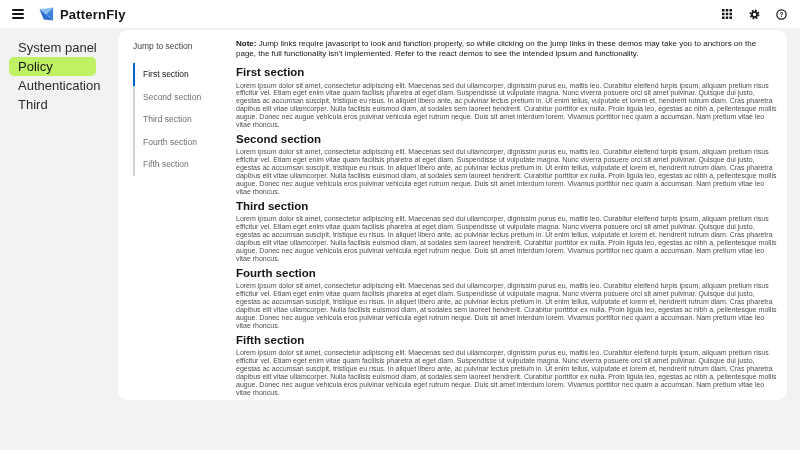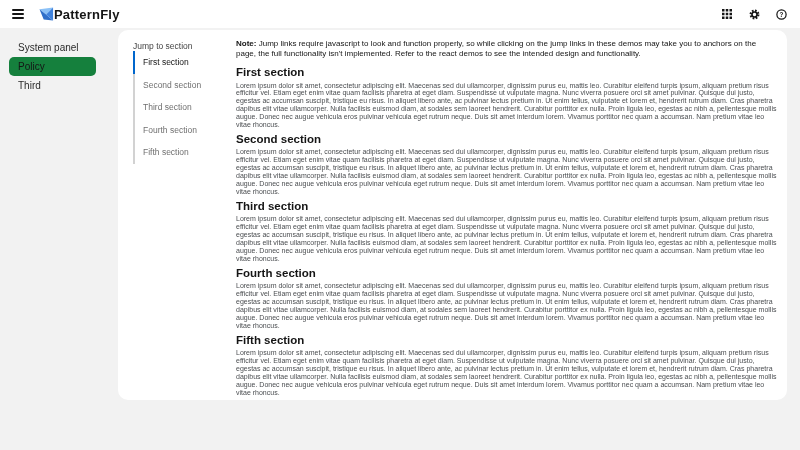--- a/index.html
+++ b/index.html
@@ -10,43 +10,43 @@
     font-family: "Liberation Sans", sans-serif;
     color: #151515;
   }
   
   .masthead {
     position: absolute; top: 0; left: 0; right: 0; height: 28px;
     background: #ffffff; display: flex; align-items: center; padding: 0 12px;
   }
   .burger { width: 12px; display: flex; flex-direction: column; gap: 2.5px; cursor: pointer; }
   .burger i { display: block; height: 1.6px; background: #151515; border-radius: 1px; }
-  .brand { display: flex; align-items: center; gap: 0; margin-left: 15px; cursor: pointer; }
+  .brand { display: flex; align-items: center; gap: 6px; margin-left: 15px; cursor: pointer; }
   .brand-name { font-size: 13px; font-weight: bold; letter-spacing: 0.2px; }
   .masthead-right { margin-left: auto; display: flex; align-items: center; gap: 13px; }
   .util-btn { display: flex; align-items: center; justify-content: center; width: 14px; height: 14px; cursor: pointer; }
   
   .sidebar {
     position: absolute; top: 28px; left: 0; bottom: 0; width: 105px;
     background: #f2f2f2; padding-top: 10px;
   }
   .nav-item {
-    margin: 0 9px; padding: 5px 9px; font-size: 10px; line-height: 9px;
+    margin: 0 9px; padding: 5px 9px; font-size: 13px; line-height: 9px;
     color: #2b2b2b; border-radius: 5px; cursor: pointer; white-space: nowrap;
   }
-  .nav-item.selected { background: #15803d; color: #151515; }
+  .nav-item.selected { background: #bef264; color: #151515; }
   
   .main { position: absolute; top: 28px; left: 105px; right: 0; bottom: 0; }
   .card {
     margin: 2px 13px 0 13px; height: 370px; background: #ffffff;
     border-radius: 10px; display: flex; overflow: hidden;
   }
   
   .jumpnav { flex: none; width: 104px; padding: 11px 0 0 15px; }
-  .jumpnav-label { font-size: 8.5px; color: #454545; }
+  .jumpnav-label { font-size: 8.5px; color: #454545; margin-bottom: 12px; }
   .jump-item {
     border-left: 2.5px solid #d2d2d2; padding: 7px 4px 7px 8px;
     font-size: 8.5px; line-height: 8.5px; color: #707070; cursor: pointer; white-space: nowrap;
   }
   .jump-item.active { border-left-color: #0066cc; color: #151515; }
   
   .content { flex: 1; min-width: 0; padding: 9px 9px 0 14px; }
   .note { font-size: 8px; line-height: 10px; margin: 0 0 7px 0; color: #151515; }
   .note b { font-weight: bold; margin-top: 40px; }
   .section { margin-bottom: 4px; }
@@ -89,39 +89,40 @@
         <circle cx="10" cy="10" r="8.4" fill="none" stroke="#151515" stroke-width="2.2"></circle>
         <text x="10" y="14.2" text-anchor="middle" font-size="11.5" font-weight="bold" fill="#151515" font-family="Liberation Sans, sans-serif">?</text>
       </svg>
     </span>
   </div>
 </div>
 
 <div class="sidebar">
   <div class="nav-item">System panel</div>
   <div class="nav-item selected">Policy</div>
+  <div class="nav-item">Authentication</div>
   <div class="nav-item">Third</div>
 </div>
 
 <div class="main">
   <div class="card">
 
     <div class="jumpnav">
       <div class="jumpnav-label">Jump to section</div>
       <div>
         <div class="jump-item active">First section</div>
         <div class="jump-item">Second section</div>
         <div class="jump-item">Third section</div>
         <div class="jump-item">Fourth section</div>
         <div class="jump-item">Fifth section</div>
       </div>
     </div>
 
     <div class="content">
-      <p class="note"><b>Note:</b><span> Jump links require javascript to look and function properly, so while clicking on the jump links in these demos may take you to anchors on the page, the full functionality isn't implemented. Refer to the react demos to see the intended design and functionality.</span></p>
+      <p class="note"><b>Note:</b><span> Jump links require javascript to look and function properly, so while clicking on the jump links in these demos may take you to anchors on the page, the full functionality isn't implemented. Refer to the react demos to see the intended ipsum and functionality.</span></p>
 
       <div class="section">
         <h2>First section</h2>
         <p>Lorem ipsum dolor sit amet, consectetur adipiscing elit. Maecenas sed dui ullamcorper, dignissim purus eu, mattis leo. Curabitur eleifend turpis ipsum, aliquam pretium risus efficitur vel. Etiam eget enim vitae quam facilisis pharetra at eget diam. Suspendisse ut vulputate magna. Nunc viverra posuere orci sit amet pulvinar. Quisque dui justo, egestas ac accumsan suscipit, tristique eu risus. In aliquet libero ante, ac pulvinar lectus pretium in. Ut enim tellus, vulputate et lorem et, hendrerit rutrum diam. Cras pharetra dapibus elit vitae ullamcorper. Nulla facilisis euismod diam, at sodales sem laoreet hendrerit. Curabitur porttitor ex nulla. Proin ligula leo, egestas ac nibh a, pellentesque mollis augue. Donec nec augue vehicula eros pulvinar vehicula eget rutrum neque. Duis sit amet interdum lorem. Vivamus porttitor nec quam a accumsan. Nam pretium vitae leo vitae rhoncus.</p>
       </div>
       <div class="section">
         <h2>Second section</h2>
         <p>Lorem ipsum dolor sit amet, consectetur adipiscing elit. Maecenas sed dui ullamcorper, dignissim purus eu, mattis leo. Curabitur eleifend turpis ipsum, aliquam pretium risus efficitur vel. Etiam eget enim vitae quam facilisis pharetra at eget diam. Suspendisse ut vulputate magna. Nunc viverra posuere orci sit amet pulvinar. Quisque dui justo, egestas ac accumsan suscipit, tristique eu risus. In aliquet libero ante, ac pulvinar lectus pretium in. Ut enim tellus, vulputate et lorem et, hendrerit rutrum diam. Cras pharetra dapibus elit vitae ullamcorper. Nulla facilisis euismod diam, at sodales sem laoreet hendrerit. Curabitur porttitor ex nulla. Proin ligula leo, egestas ac nibh a, pellentesque mollis augue. Donec nec augue vehicula eros pulvinar vehicula eget rutrum neque. Duis sit amet interdum lorem. Vivamus porttitor nec quam a accumsan. Nam pretium vitae leo vitae rhoncus.</p>
       </div>
       <div class="section">

